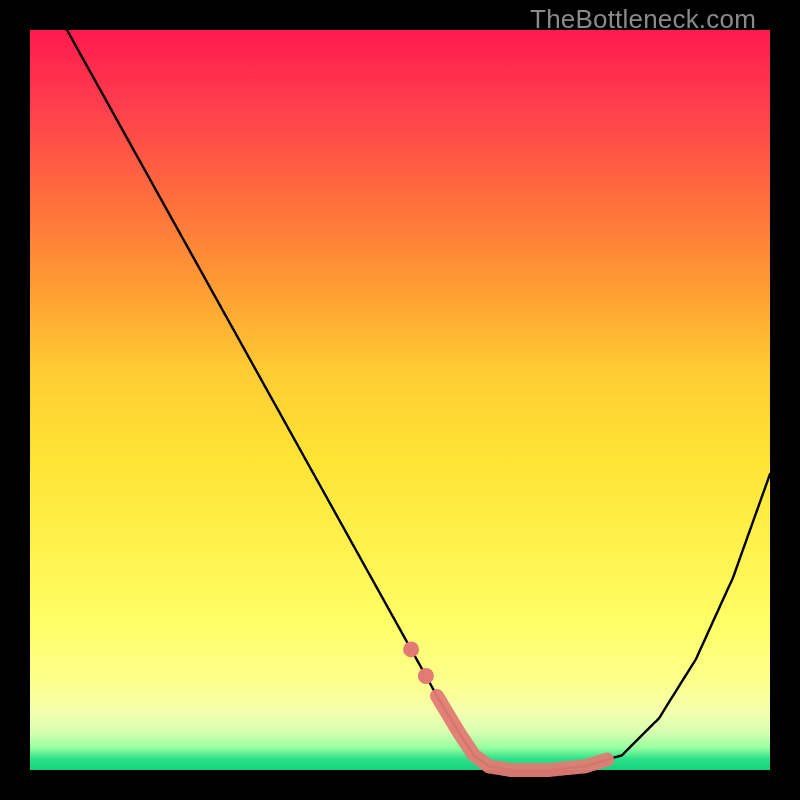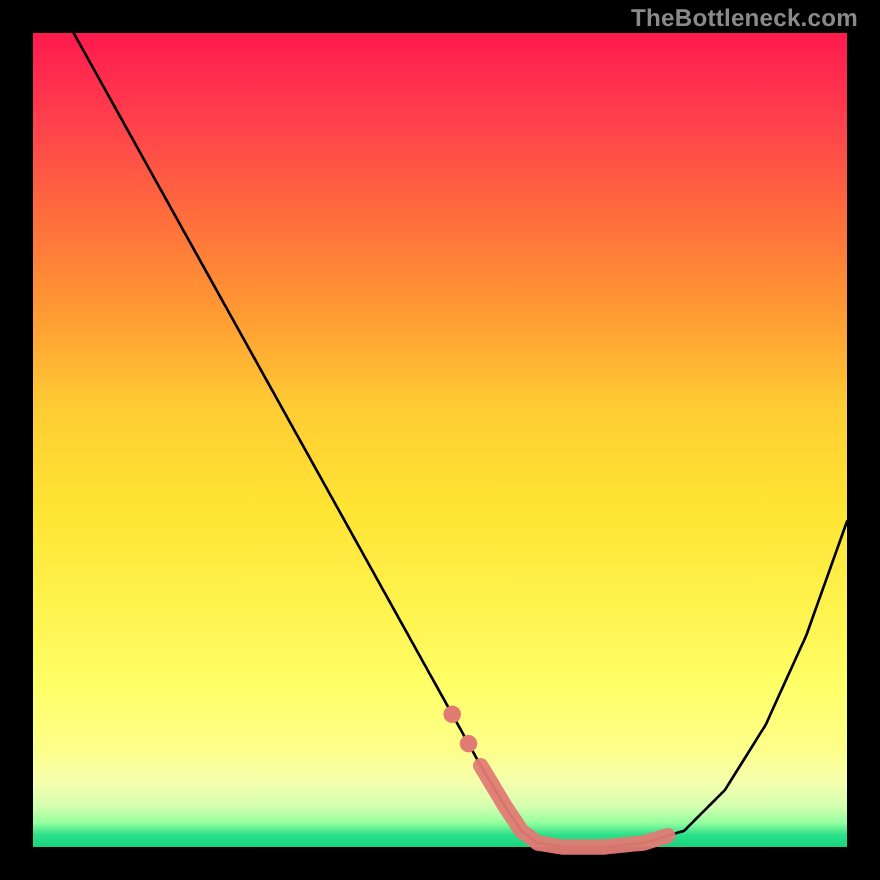--- a/index.html
+++ b/index.html
@@ -40,24 +40,24 @@
       #f4ffad 92%,
       #d5ffb0 95%,
       #95ff9e 97%,
       #2de08a 98.5%,
       #16d47c 100%
     );
   }
   .watermark {
     position: absolute;
     top: 4px;
-    right: 20px;
+    right: 44px;
     color: #8a8a8a;
-    font-size: 22px;
-    font-weight: 700;
+    font-size: 26px;
+    font-weight: 400;
     letter-spacing: 0.2px;
     user-select: none;
   }
   svg.curve {
     position: absolute;
     left: 0;
     top: 0;
     width: 740px;
     height: 740px;
     overflow: visible;

